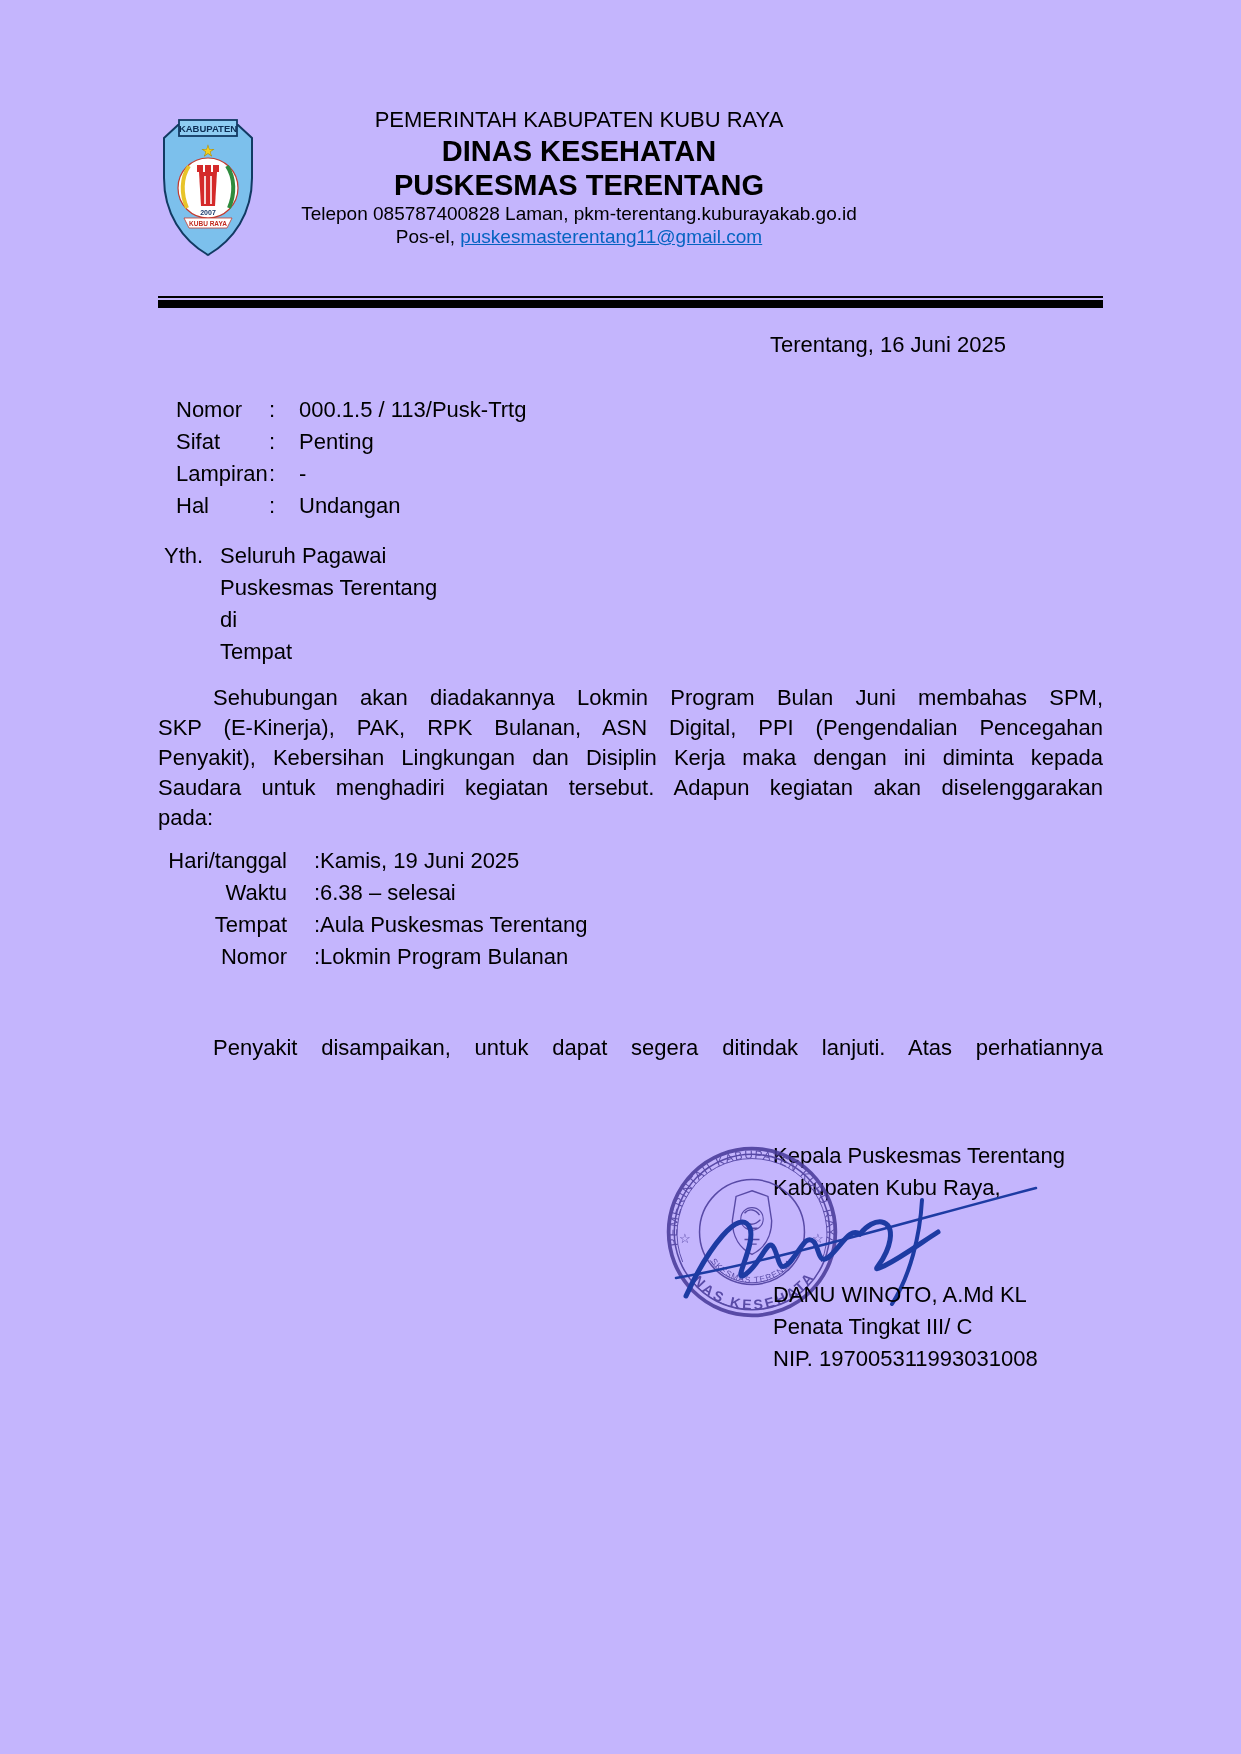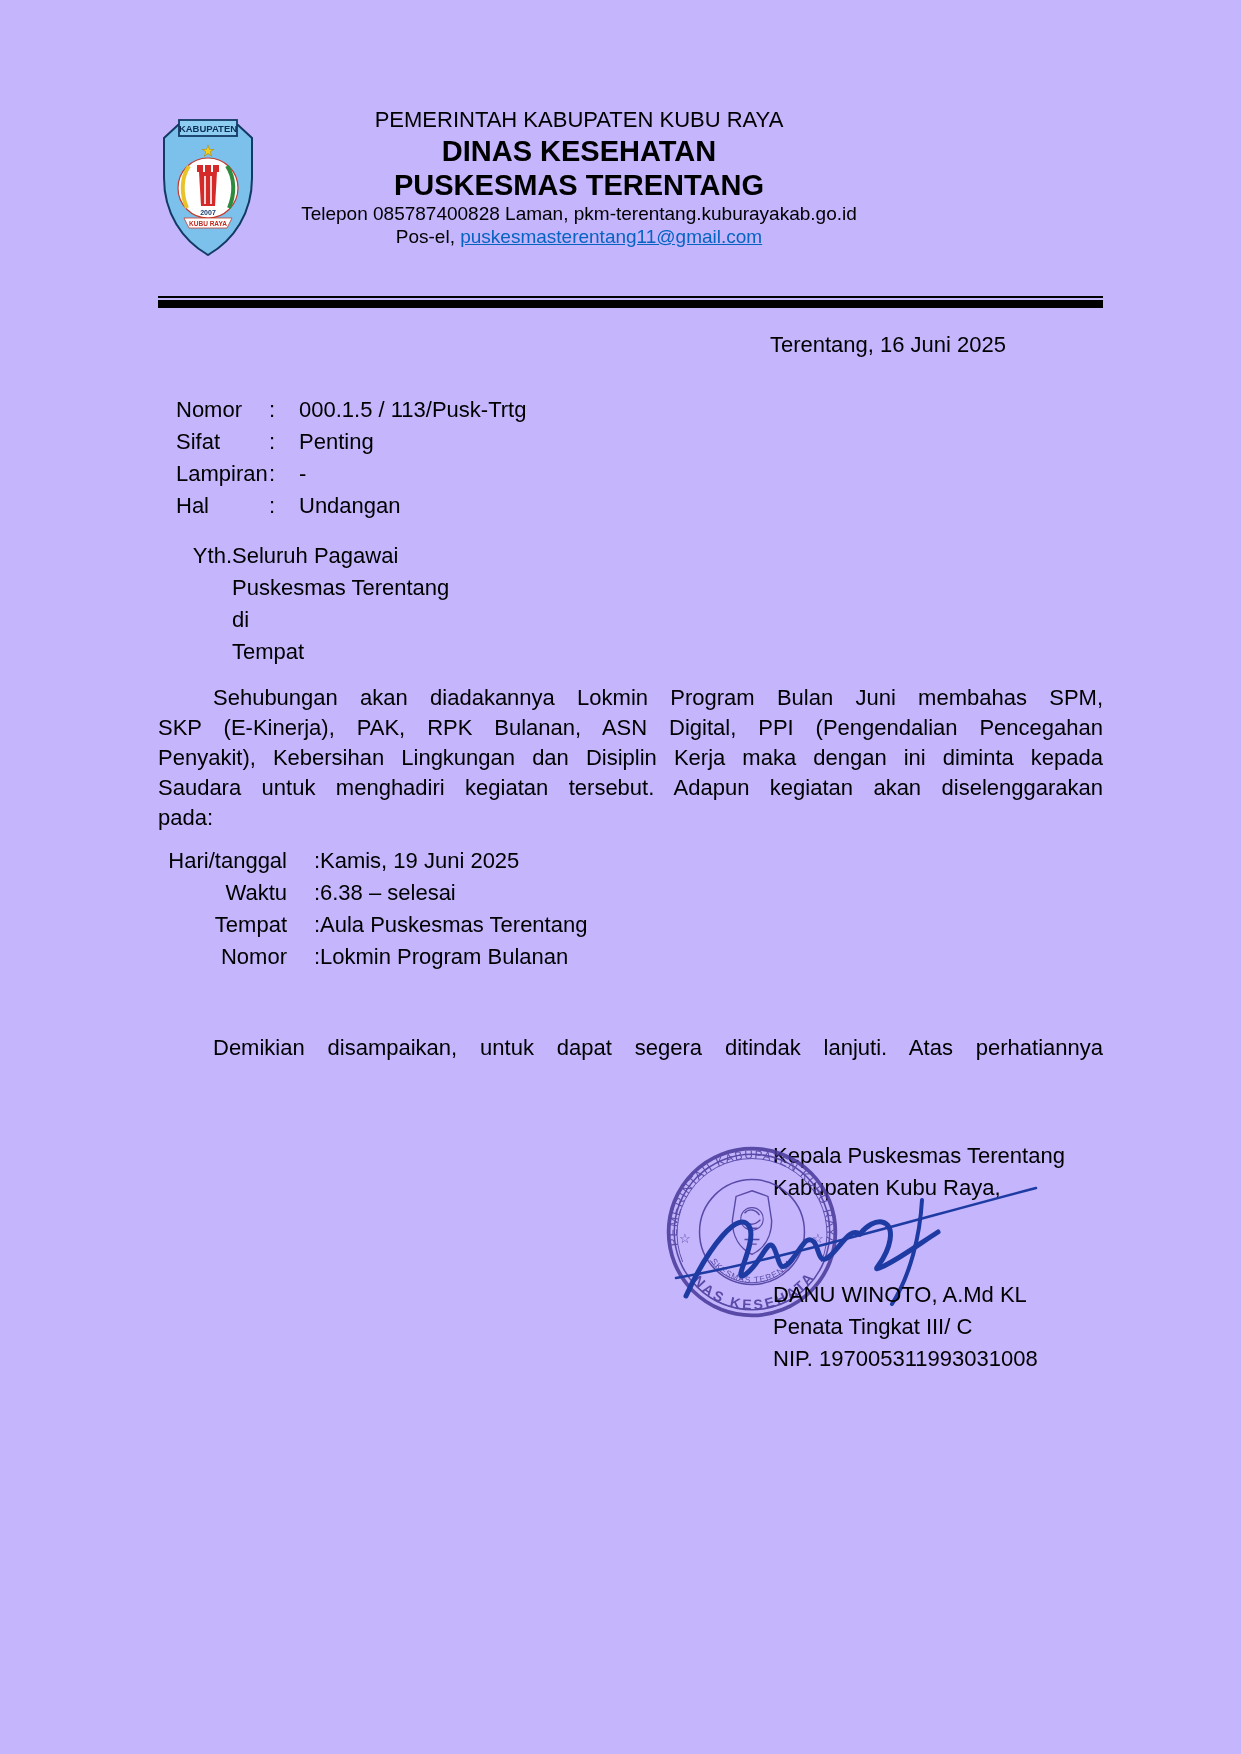--- a/index.html
+++ b/index.html
@@ -17,21 +17,21 @@
   .h-email-link{color:#0563c1;text-decoration:underline;}
   .rule-thin{position:absolute;left:158px;top:296px;width:945px;height:2px;background:#000;}
   .rule-thick{position:absolute;left:158px;top:300px;width:945px;height:8px;background:#000;}
   
   .date-line{position:absolute;left:158px;top:331px;width:848px;text-align:right;font-size:22px;line-height:28px;}
   .meta{position:absolute;left:158px;top:394px;width:945px;}
   .meta-row{display:flex;font-size:22px;line-height:32px;}
   .meta-row .lbl{width:93px;margin-left:18px;}
   .meta-row .sep{width:30px;}
   .recipient{position:absolute;left:158px;top:540px;width:945px;display:flex;font-size:22px;line-height:32px;}
-  .recipient .salut{width:56px;margin-left:18px;text-align:right;}
+  .recipient .salut{width:56px;margin-left:6px;}
   .body-par{position:absolute;left:158px;top:683px;width:945px;font-size:22px;line-height:30px;}
   .jl{text-align:justify;text-align-last:justify;}
   .indent{text-indent:55px;}
   .event{position:absolute;left:158px;top:845px;width:945px;}
   .event-row{display:flex;font-size:22px;line-height:32px;text-align:right;}
   .event-row .lbl{width:119px;margin-left:10px;}
   .event-row .sep{width:33px;}
   .closing-par{position:absolute;left:158px;top:1033px;width:945px;font-size:22px;line-height:30px;}
   
   .sig-block{position:absolute;left:158px;top:1136px;width:945px;height:280px;}
@@ -134,21 +134,21 @@
       <span class="val">Aula Puskesmas Terentang</span>
     </div>
     <div class="event-row">
       <span class="lbl">Nomor</span>
       <span class="sep">:</span>
       <span class="val">Lokmin Program Bulanan</span>
     </div>
   </div>
 
   <div class="closing-par">
-    <div class="jl indent">Demikian disampaikan, untuk dapat segera ditindak lanjuti.  Atas perhatiannya</div>
+    <div class="jl indent">Penyakit disampaikan, untuk dapat segera ditindak lanjuti.  Atas perhatiannya</div>
   </div>
 
   <div class="sig-block">
     <div class="sig-titles">
       <div>Kepala Puskesmas Terentang</div>
       <div>Kabupaten Kubu Raya,</div>
     </div>
 
     <svg class="stamp" viewBox="-95 -95 190 190">
       <g stroke="#4a3c9b" fill="none">

